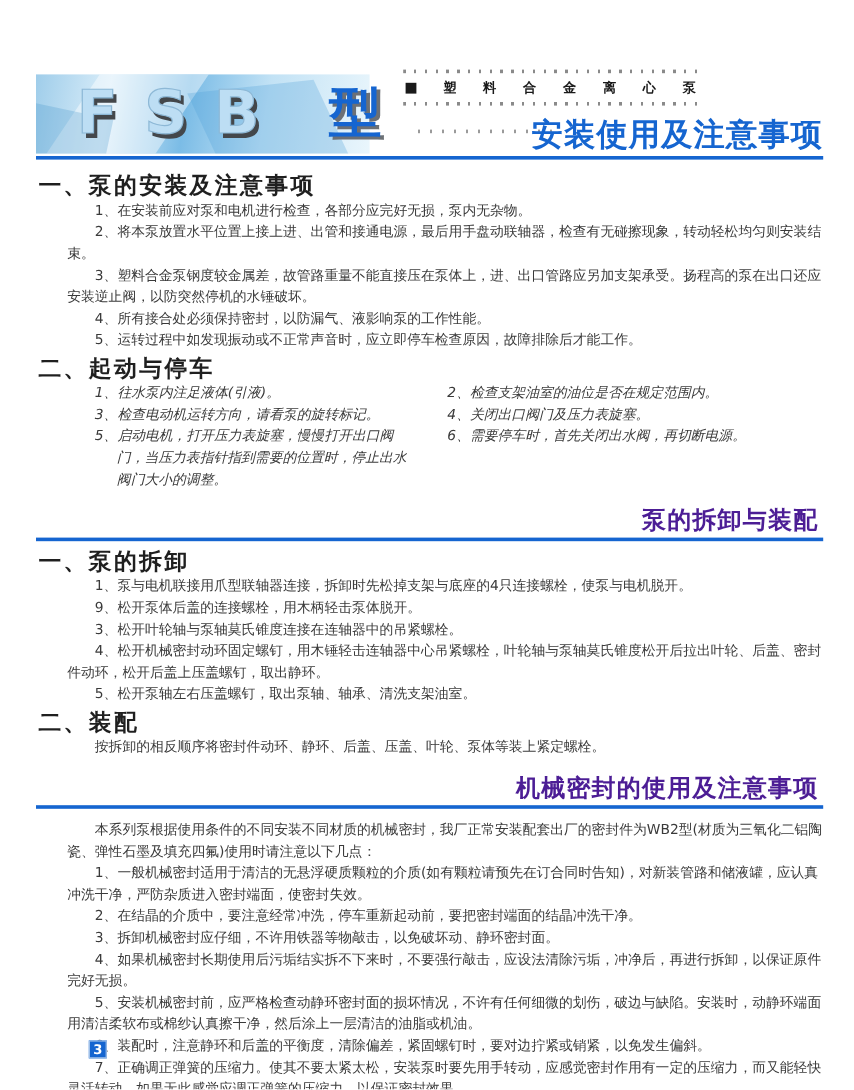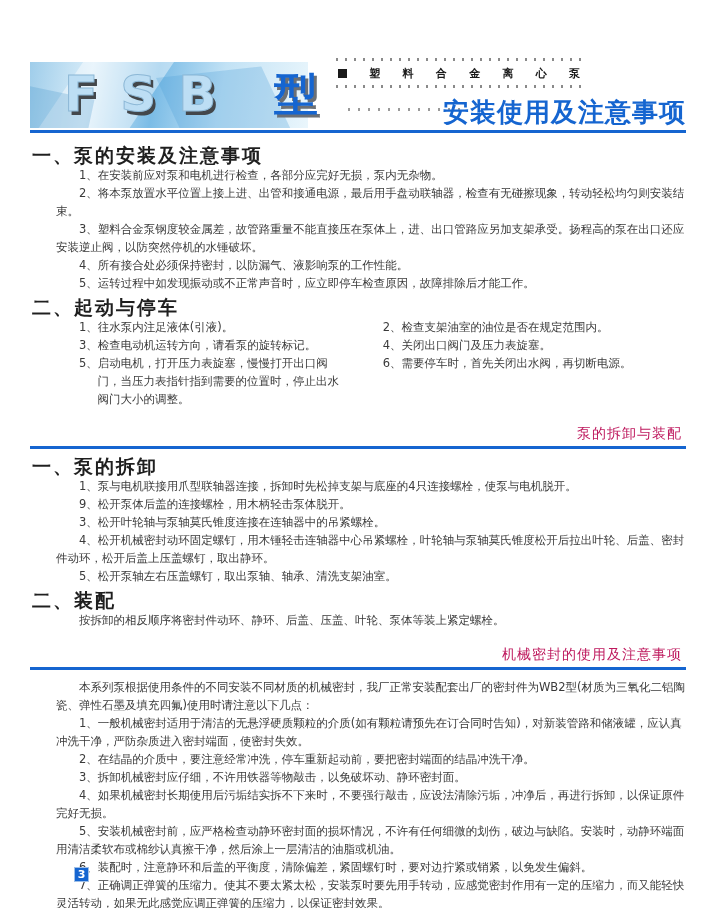--- a/index.html
+++ b/index.html
@@ -41,24 +41,24 @@
   .header-title {
     position:absolute; right:0; bottom:2px;
     color:#1565d0; font-size:26px; font-weight:700; letter-spacing:1px;
   }
   .header-rule { position:absolute; left:30px; right:26px; top:130px; height:0; border-bottom:3px solid #1565d0; }
   
   .content { position:absolute; left:30px; right:26px; top:140px; font-size:11.5px; line-height:18px; color:#3a3a3a; }
   .sec-head { font-size:19px; font-weight:700; color:#1f1f1f; letter-spacing:2px; margin:6px 0 2px 2px; }
   .indented { padding-left:26px; }
   .indented p { text-indent:2em; }
-  .twocol { display:grid; grid-template-columns:46% 54%; column-gap:14px; padding-left:26px; }
+  .twocol { display:grid; grid-template-columns:46% 54%; column-gap:4px; padding-left:26px;font-style:italic; }
   .twocol p { padding-left:3.6em; text-indent:-1.6em; }
   .banner { border-bottom:3px solid #1565d0; text-align:right; padding:6px 4px 3px 0; margin:10px 0 8px 0; }
-  .banner span { color:#be185d; font-size:14px; font-weight:400; letter-spacing:1px; }
+  .banner span { color:#4c1d95; font-size:20px; font-weight:700; letter-spacing:1px; }
   .page-num {
     position:absolute; left:74px; bottom:26px; width:15px; height:15px;
     background:#1565d0; border:1px solid #9fc0e8; color:#ffffff;
     font-size:11px; font-weight:700; display:flex; align-items:center; justify-content:center;
   }
 </style>
 </head>
 <body>
 
 <div class="page">

